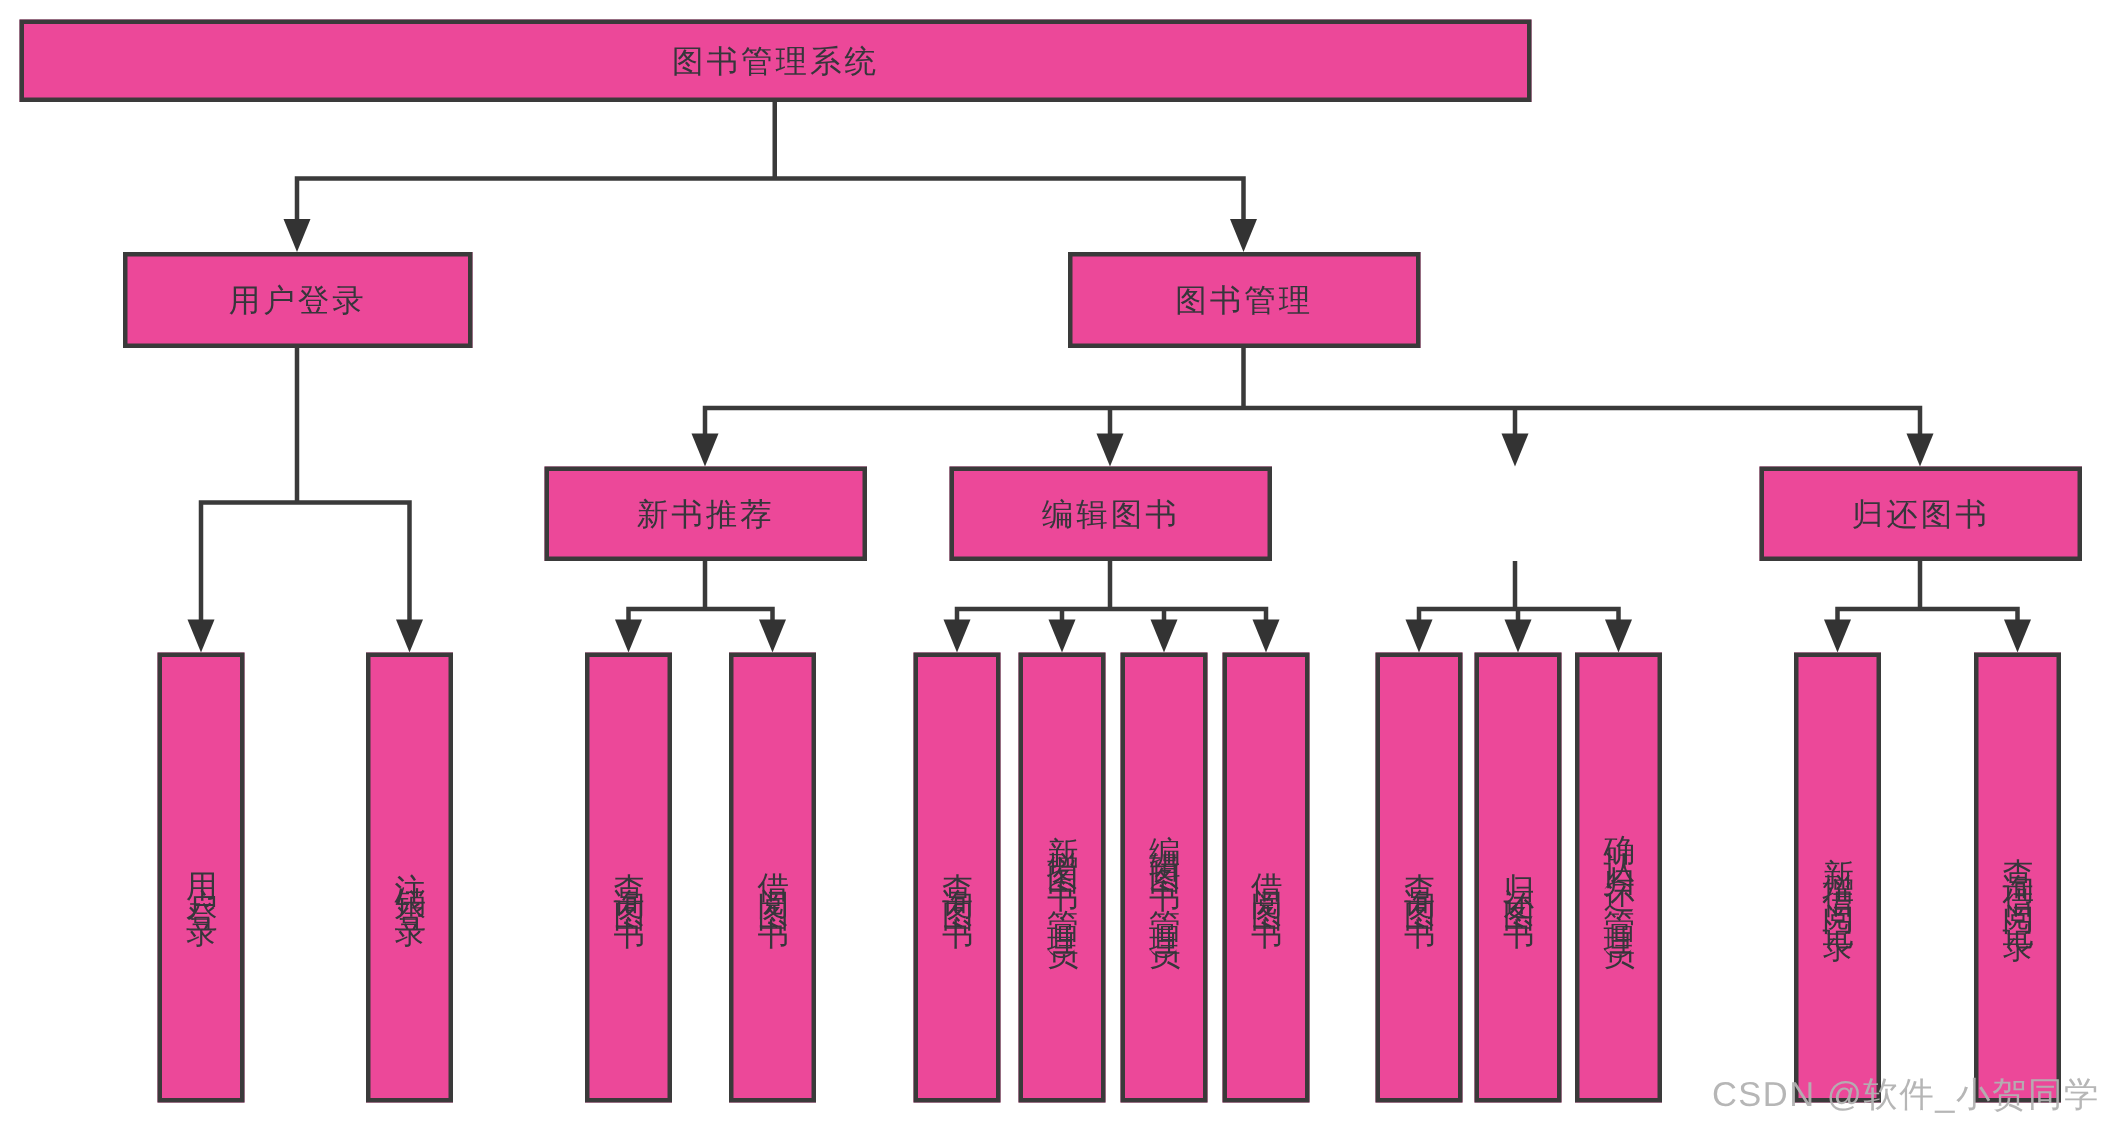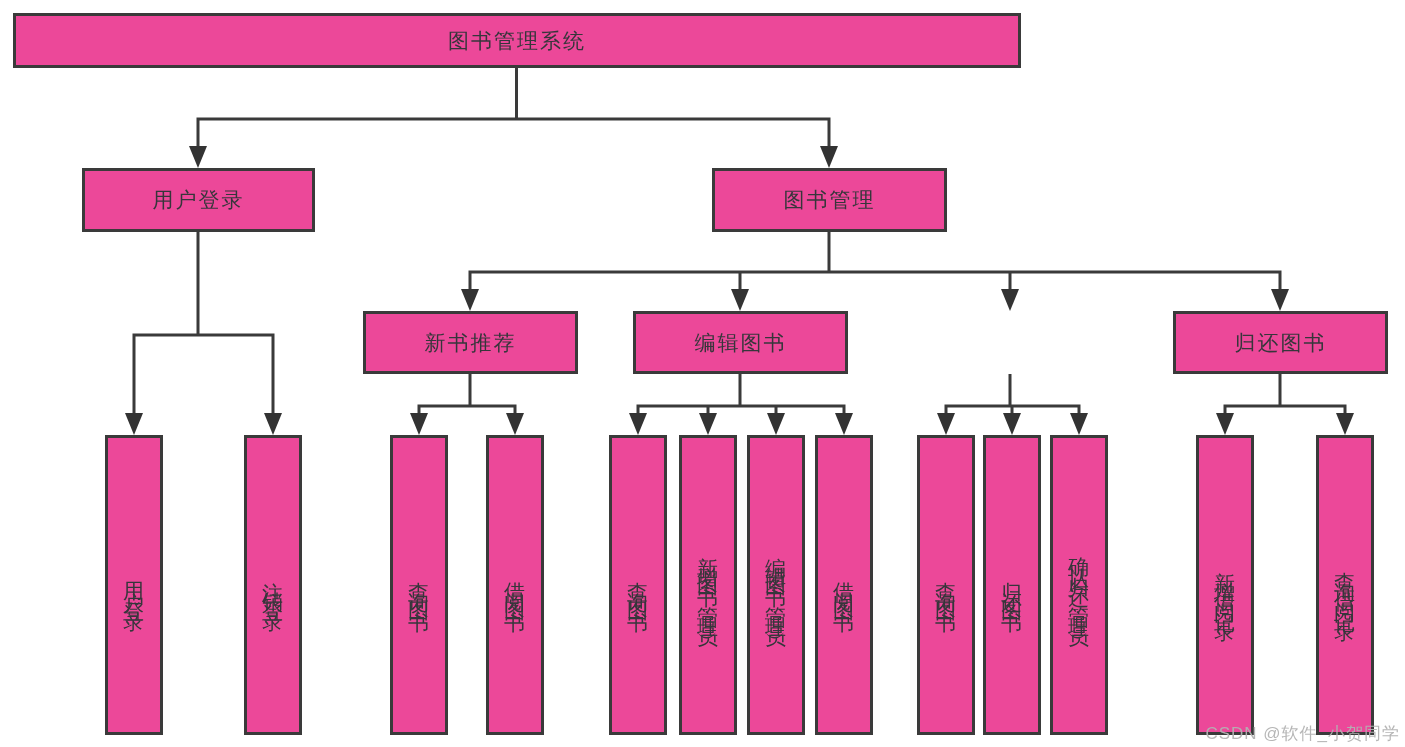--- a/index.html
+++ b/index.html
@@ -54,21 +54,21 @@
     font-size: 21px;
     letter-spacing: 10px;
     line-height: 1;
     font-weight: 500;
     color: #36363b;
   }
   .watermark {
     position: absolute;
     right: 5px;
     bottom: 2px;
-    font-size: 17px;
+    font-size: 23px;
     letter-spacing: 1px;
     color: rgba(178, 178, 178, 0.95);
     z-index: 5;
     white-space: nowrap;
   }
 </style>
 </head>
 <body>
 
 <div class="stage">

